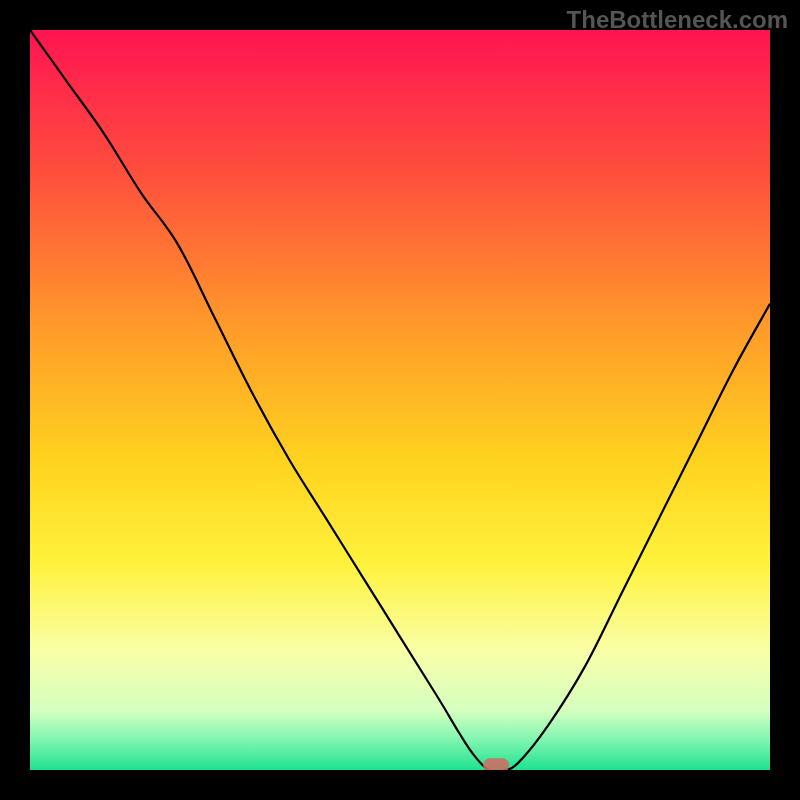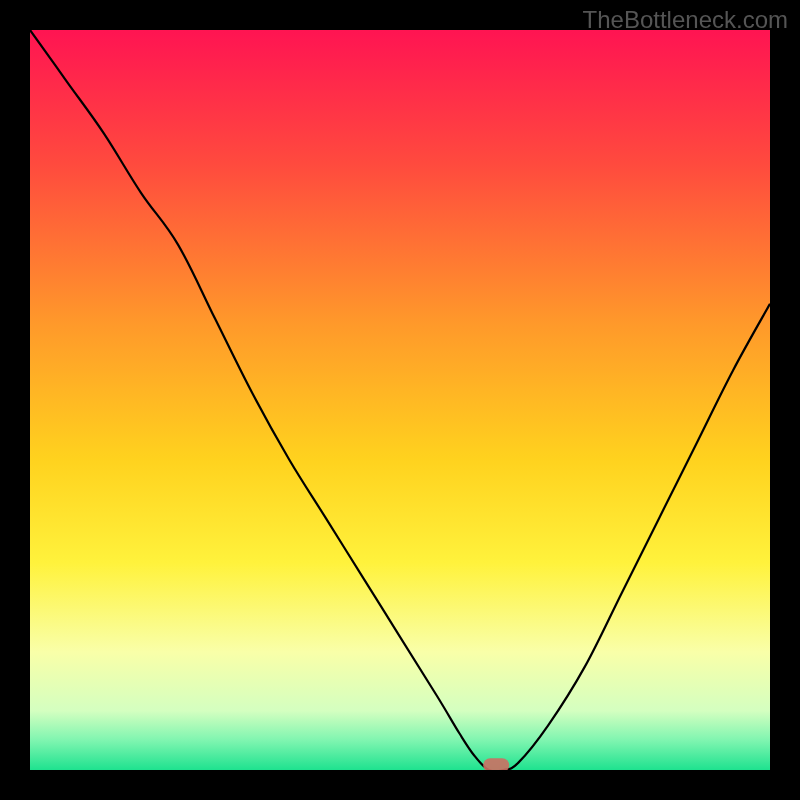--- a/index.html
+++ b/index.html
@@ -10,21 +10,21 @@
     background: #000;
     position: relative;
     font-family: Arial, Helvetica, sans-serif;
   }
   .watermark {
     position: absolute;
     top: 6px;
     right: 12px;
     color: #555;
     font-size: 24px;
-    font-weight: 400;
+    font-weight: 700;
     z-index: 10;
   }
   .plot {
     position: absolute;
     left: 30px;
     top: 30px;
     width: 740px;
     height: 740px;
   }
   .plot svg {

